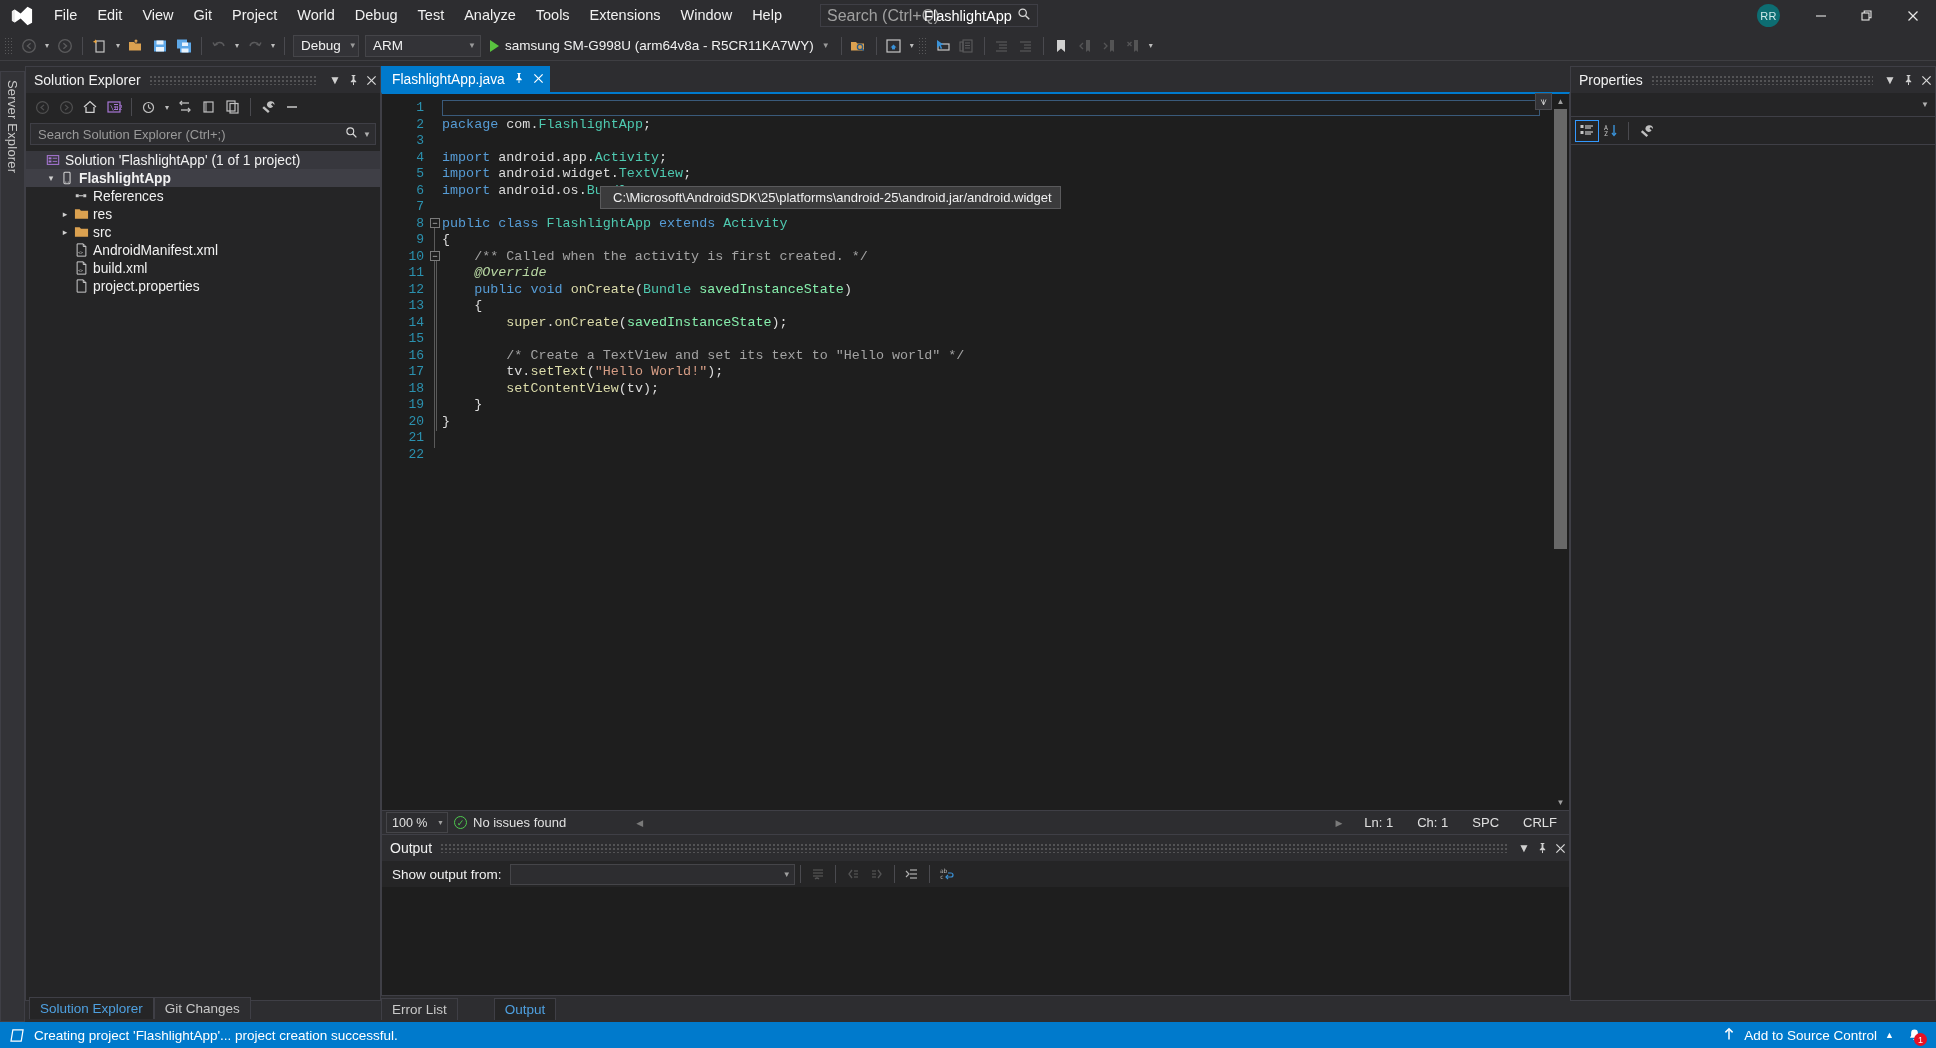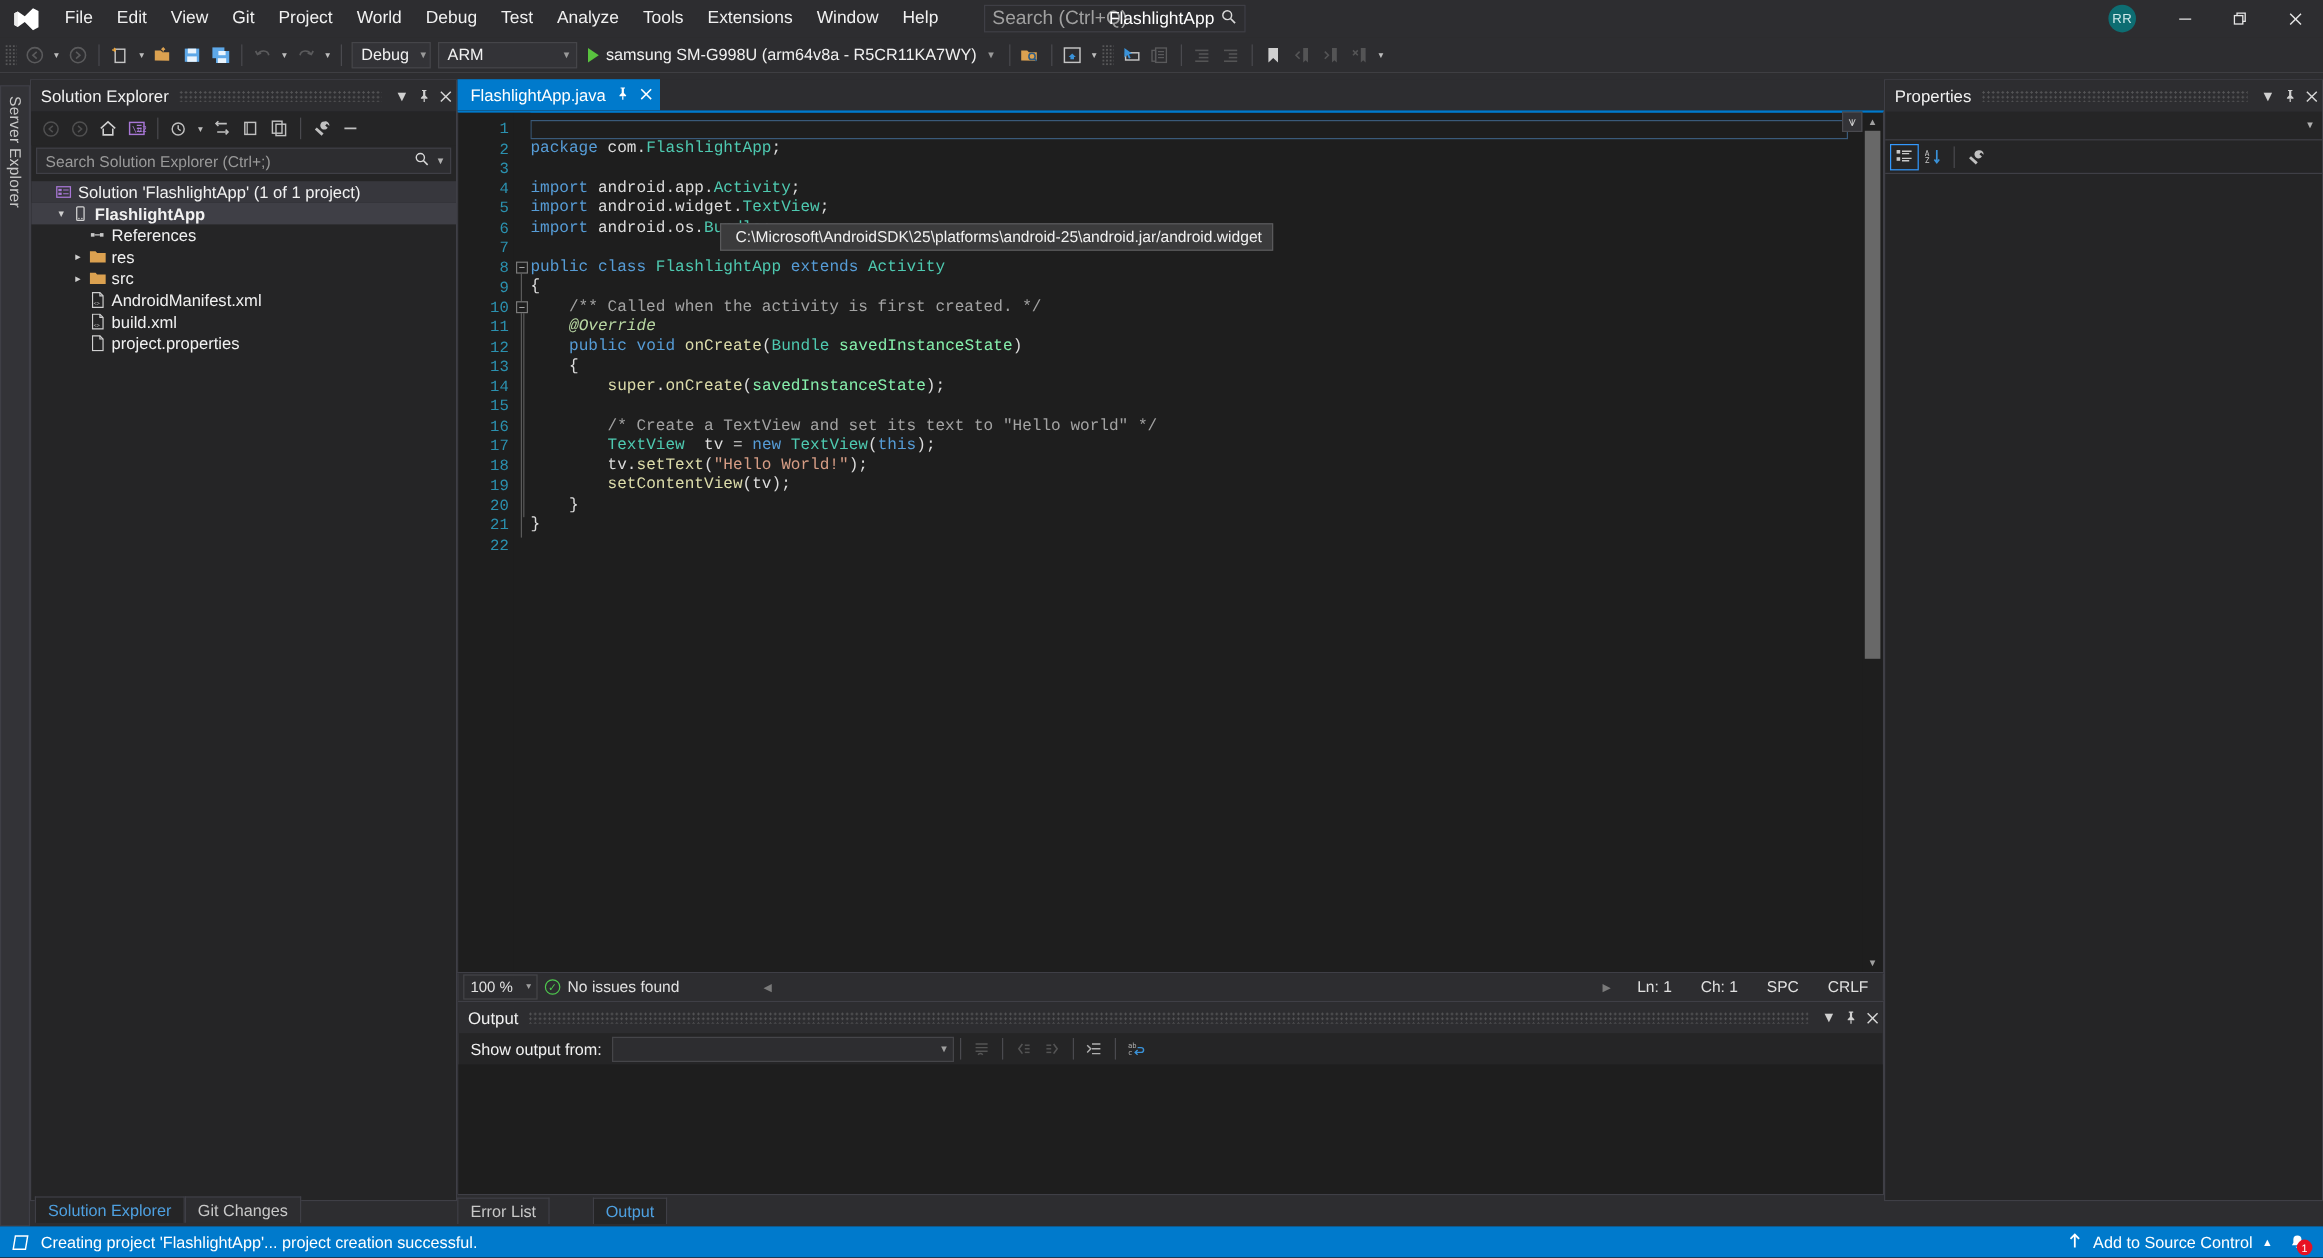--- a/index.html
+++ b/index.html
@@ -685,21 +685,20 @@
             <div class="cline"></div>
             <div class="cline"><span class="kw">public</span>&nbsp;<span class="kw">class</span>&nbsp;<span class="cls">FlashlightApp</span>&nbsp;<span class="kw">extends</span>&nbsp;<span class="cls">Activity</span></div>
             <div class="cline"><span class="punc">{</span></div>
             <div class="cline"><span class="cmt">    /** Called when the activity is first created. */</span></div>
             <div class="cline">    <span class="ann">@Override</span></div>
             <div class="cline">&nbsp;&nbsp;&nbsp;&nbsp;<span class="kw">public</span>&nbsp;<span class="kw">void</span>&nbsp;<span class="mth">onCreate</span><span class="punc">(</span><span class="cls">Bundle</span>&nbsp;<span class="par">savedInstanceState</span><span class="punc">)</span></div>
             <div class="cline">&nbsp;&nbsp;&nbsp;&nbsp;<span class="punc">{</span></div>
             <div class="cline">&nbsp;&nbsp;&nbsp;&nbsp;&nbsp;&nbsp;&nbsp;&nbsp;<span class="mth">super</span><span class="punc">.</span><span class="mth">onCreate</span><span class="punc">(</span><span class="par">savedInstanceState</span><span class="punc">);</span></div>
             <div class="cline"></div>
             <div class="cline"><span class="cmt">        /* Create a TextView and set its text to "Hello world" */</span></div>
-            <div class="cline">&nbsp;&nbsp;&nbsp;&nbsp;&nbsp;&nbsp;&nbsp;&nbsp;<span class="cls">TextView</span>&nbsp;&nbsp;tv&nbsp;<span class="punc">=</span>&nbsp;<span class="kw">new</span>&nbsp;<span class="cls">TextView</span><span class="punc">(</span><span class="kw">this</span><span class="punc">);</span></div>
             <div class="cline">&nbsp;&nbsp;&nbsp;&nbsp;&nbsp;&nbsp;&nbsp;&nbsp;tv<span class="punc">.</span><span class="mth">setText</span><span class="punc">(</span><span class="str">"Hello World!"</span><span class="punc">);</span></div>
             <div class="cline">&nbsp;&nbsp;&nbsp;&nbsp;&nbsp;&nbsp;&nbsp;&nbsp;<span class="mth">setContentView</span><span class="punc">(</span>tv<span class="punc">);</span></div>
             <div class="cline">&nbsp;&nbsp;&nbsp;&nbsp;<span class="punc">}</span></div>
             <div class="cline"><span class="punc">}</span></div>
             <div class="cline"></div>
           </div>
 
         <div class="split-handle">⩛</div>
 
         <div class="vscroll">

